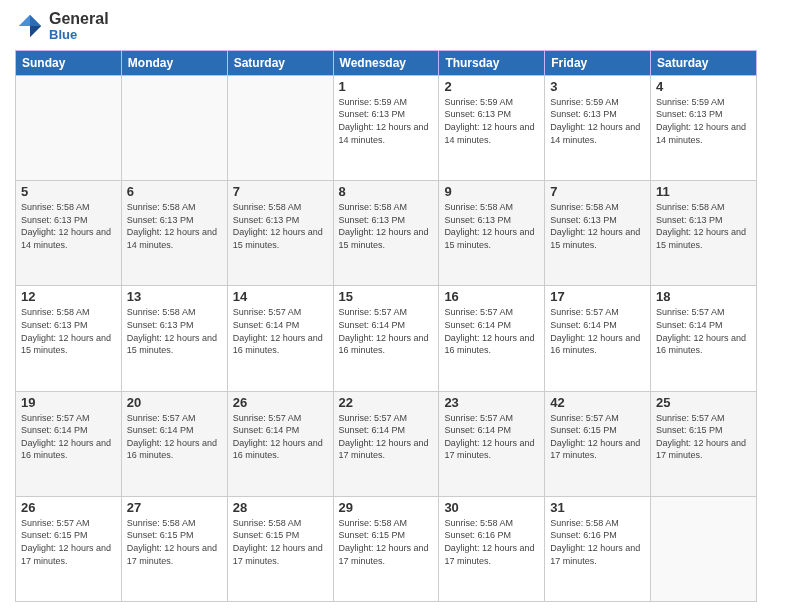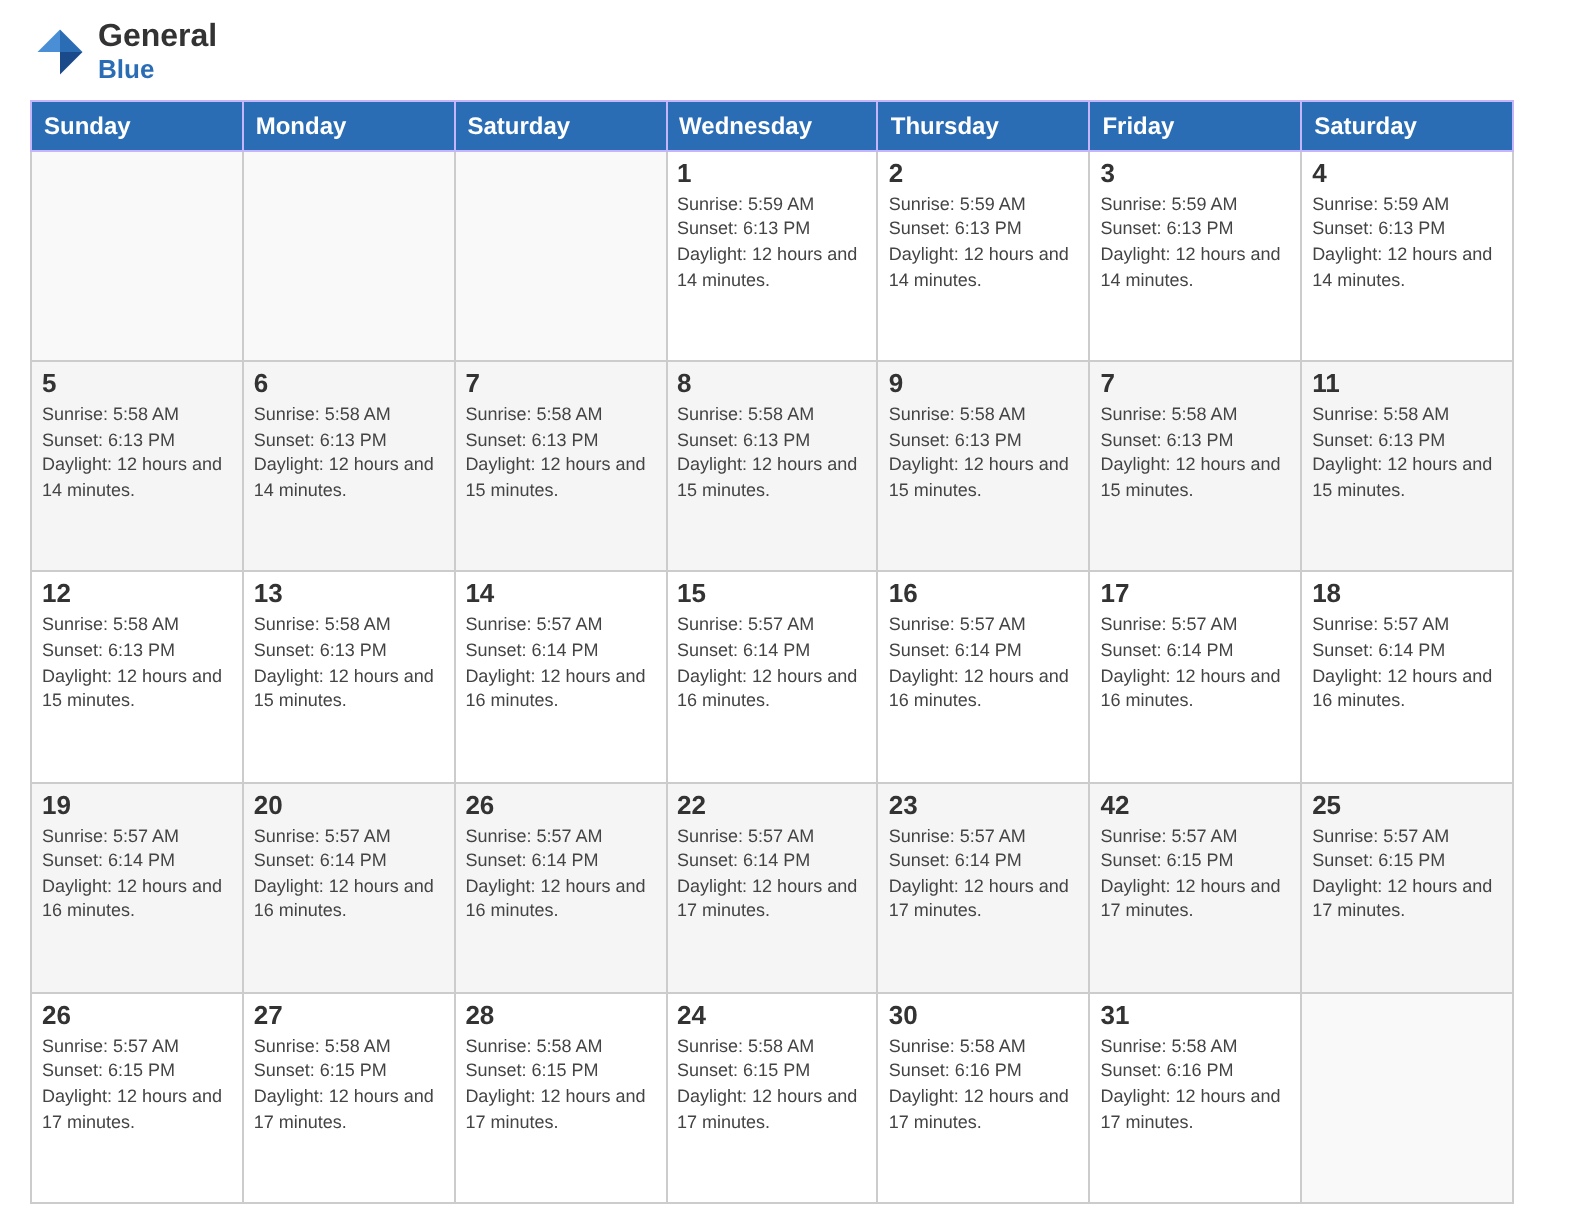--- a/index.html
+++ b/index.html
@@ -343,21 +343,21 @@
 and 17 minutes.</div>
           </td>
           <td>
             <span class="day-number">28</span>
             <div class="day-info">Sunrise: 5:58 AM
 Sunset: 6:15 PM
 Daylight: 12 hours
 and 17 minutes.</div>
           </td>
           <td>
-            <span class="day-number">24</span>
+            <span class="day-number">29</span>
             <div class="day-info">Sunrise: 5:58 AM
 Sunset: 6:15 PM
 Daylight: 12 hours
 and 17 minutes.</div>
           </td>
           <td>
             <span class="day-number">30</span>
             <div class="day-info">Sunrise: 5:58 AM
 Sunset: 6:16 PM
 Daylight: 12 hours

